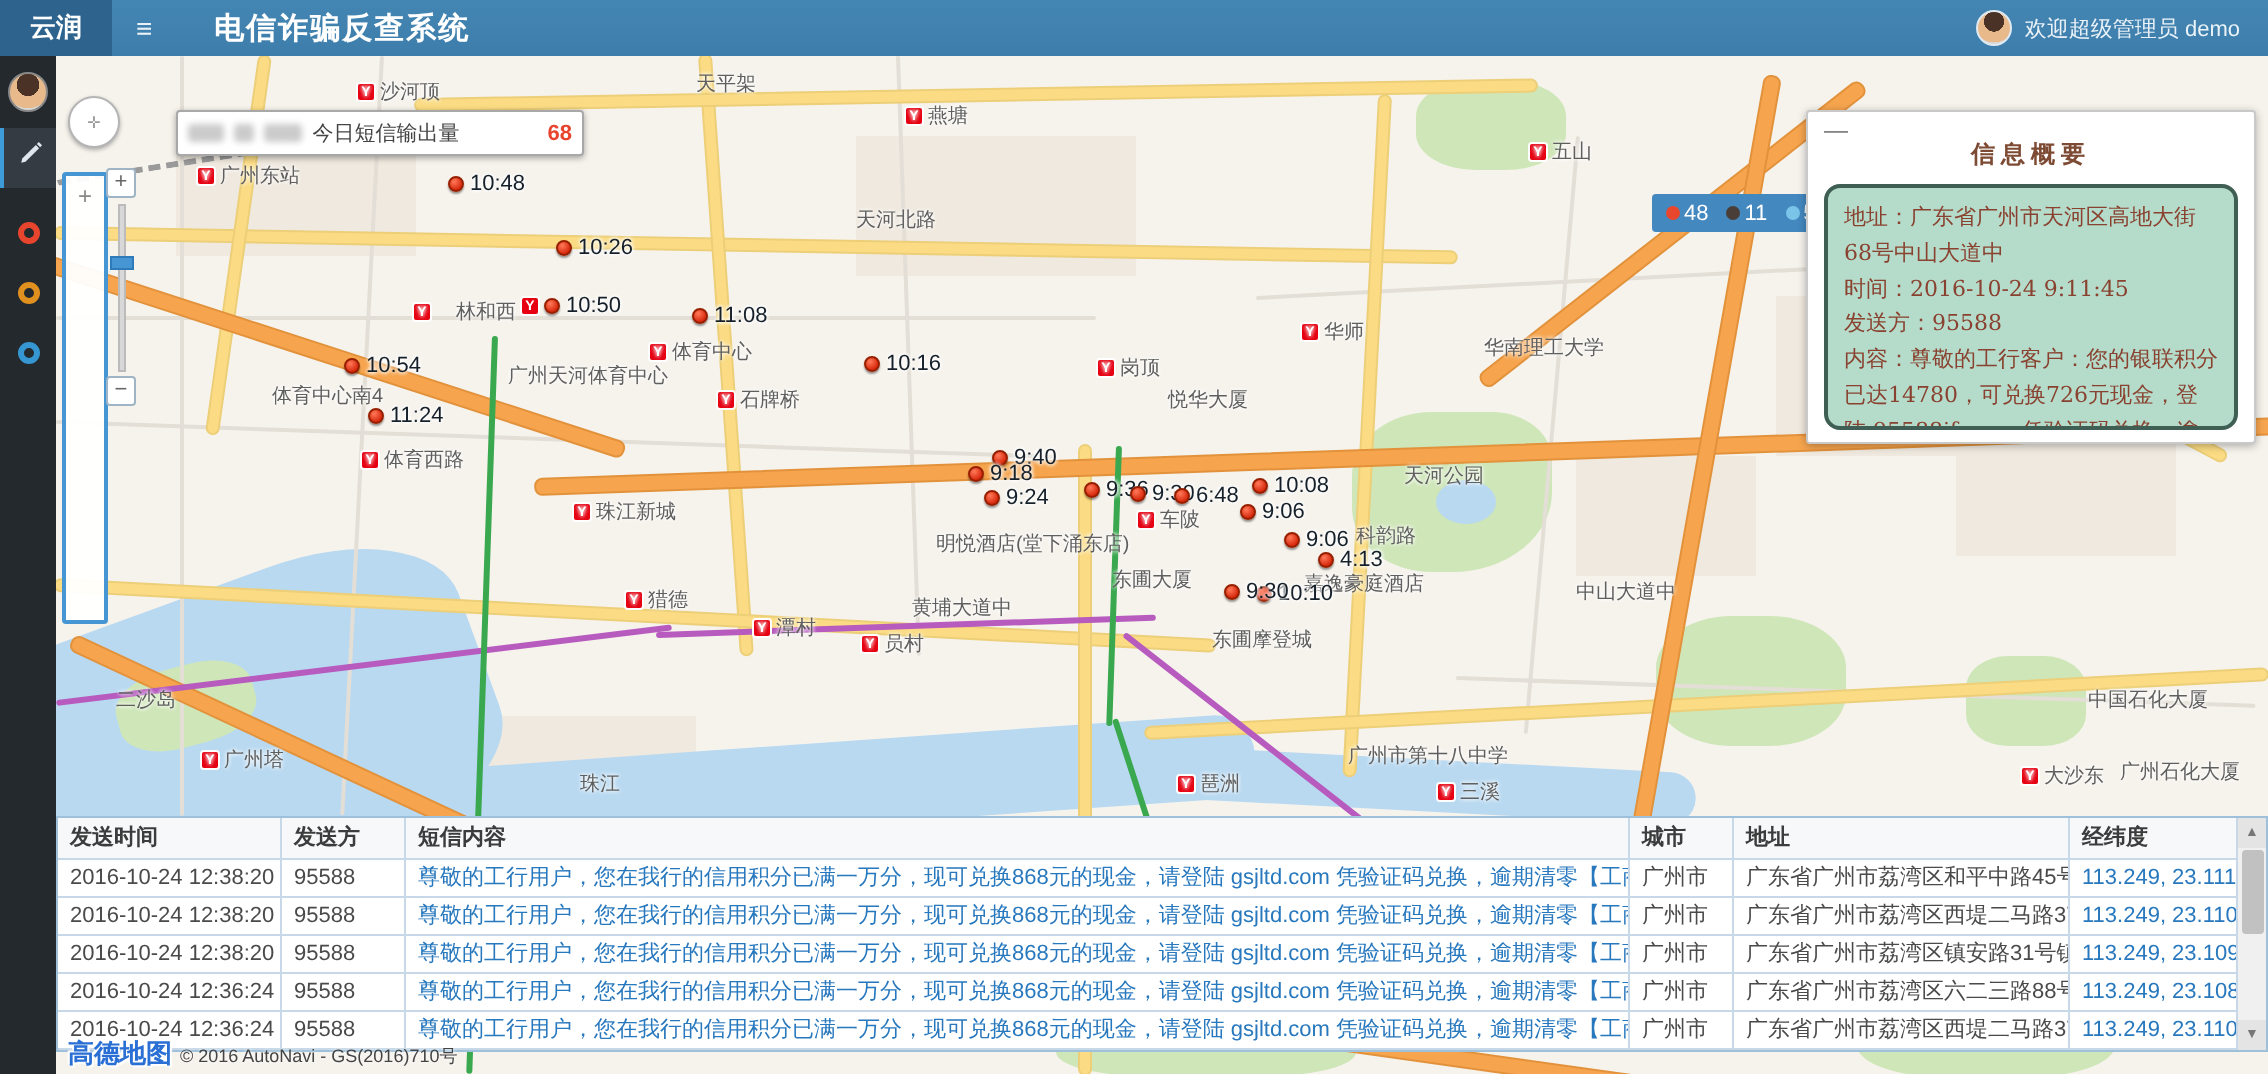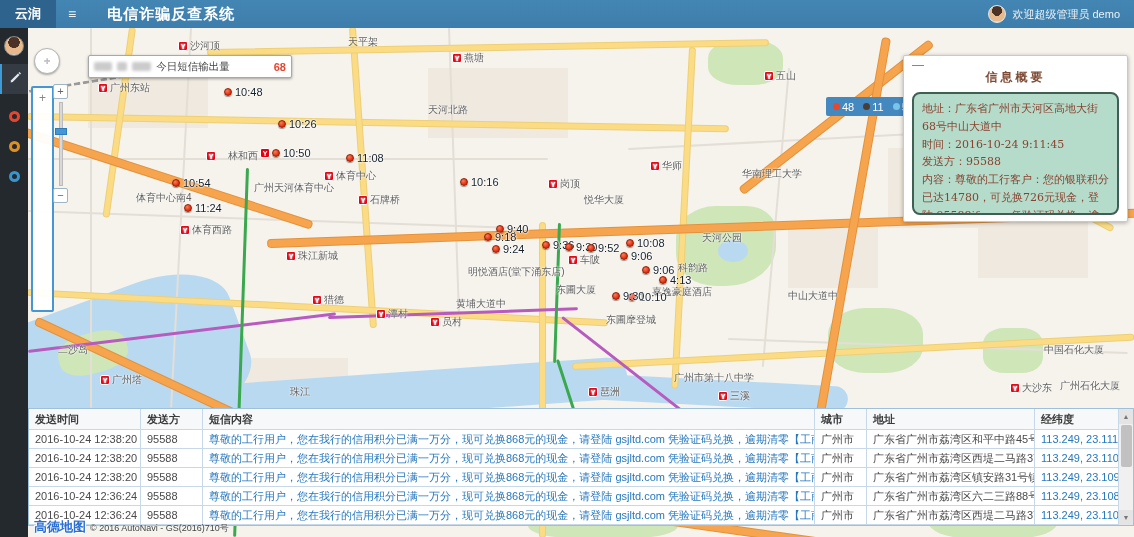--- a/index.html
+++ b/index.html
@@ -427,21 +427,21 @@
     <span class="dot"></span>
     <span class="t">11:24</span>
   </div>
 
   <div class="marker" style="left: 318px; top: 124px;">
 
     <span class="dot"></span>
     <span class="t">11:08</span>
   </div>
 
-  <div class="marker" style="left: 404px; top: 148px; margin-left: 28px;">
+  <div class="marker" style="left: 404px; top: 148px;">
 
     <span class="dot"></span>
     <span class="t">10:16</span>
   </div>
 
   <div class="marker" style="left: 598px; top: 209px;">
 
     <span class="dot"></span>
     <span class="t">10:08</span>
   </div>
@@ -478,21 +478,21 @@
 
   <div class="marker" style="left: 537px; top: 213px;">
 
     <span class="dot"></span>
     <span class="t">9:30</span>
   </div>
 
   <div class="marker" style="left: 559px; top: 214px;">
 
     <span class="dot"></span>
-    <span class="t">9:52</span>
+    <span class="t">6:48</span>
   </div>
 
   <div class="marker" style="left: 592px; top: 222px;">
 
     <span class="dot"></span>
     <span class="t">9:06</span>
   </div>
 
   <div class="marker" style="left: 614px; top: 236px;">
 

